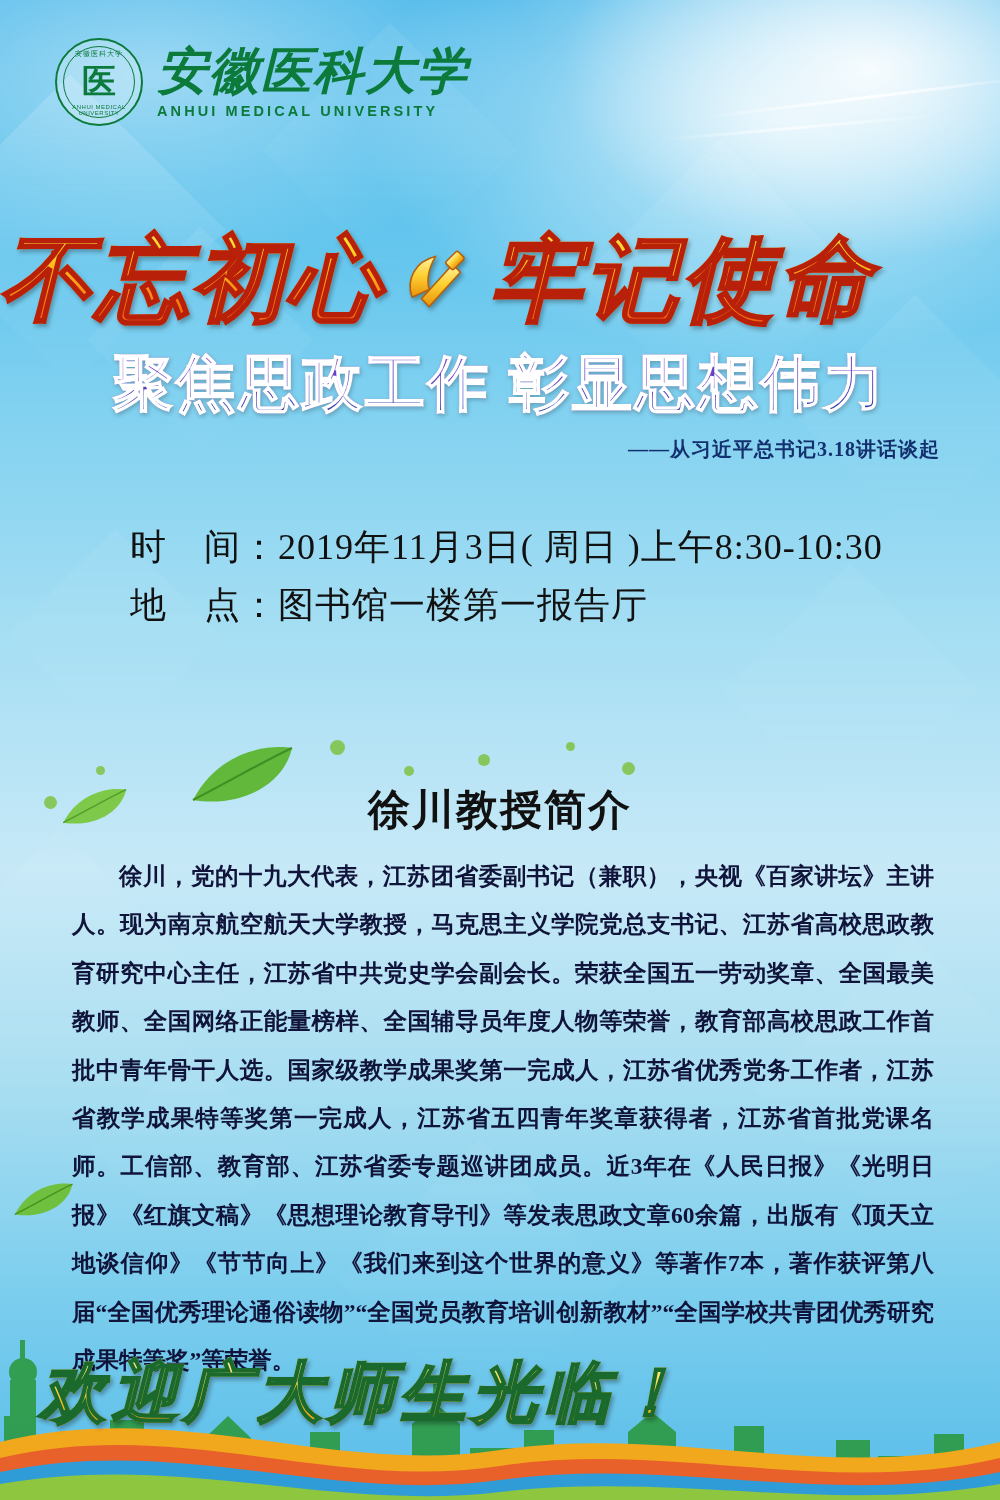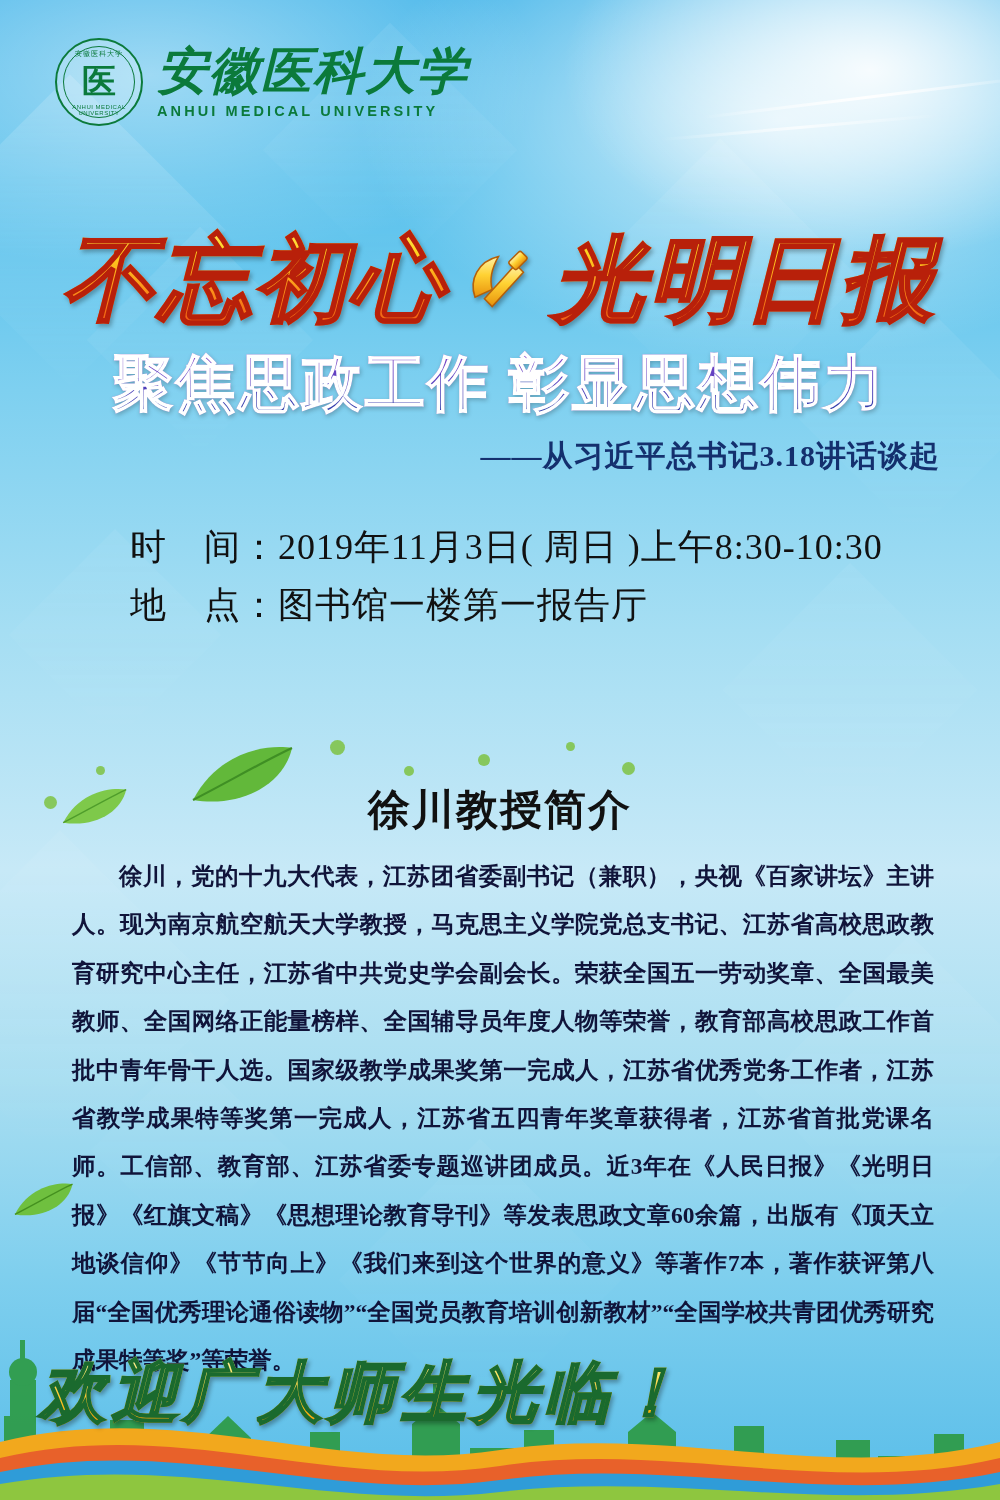--- a/index.html
+++ b/index.html
@@ -66,21 +66,21 @@
     font-style: italic;
   }
   #uni-en {
     font-size: 14.5px; color:#0b7a3b; letter-spacing: 3.1px;
     margin-top: 7px; font-weight:bold;
   }
 
   
   #headline {
     position:absolute; top: 218px; left:0; right:0;
-    display:flex; align-items:center; justify-content:center; gap: 8px;
+    display:flex; align-items:center; gap: 8px;
   }
   .hl-part {
     font-family:"Liberation Serif", serif;
     font-size: 92px; font-weight:bold; font-style: italic;
     letter-spacing: 4px;
     background: linear-gradient(180deg, #ffe96b 0%, #ffd21f 28%, #fb8c1a 60%, #e8420f 100%);
     -webkit-background-clip: text; background-clip: text;
     color: transparent;
     -webkit-text-stroke: 2.5px #b8200a;
     paint-order: stroke fill;
@@ -97,21 +97,21 @@
     font-size: 60px; font-weight:bold; letter-spacing: 3px;
     background: linear-gradient(180deg, #8e49c9 0%, #5a3fc0 45%, #1d3f9e 100%);
     -webkit-background-clip:text; background-clip:text; color:transparent;
     -webkit-text-stroke: 1.6px #ffffff;
     paint-order: stroke fill;
     filter: drop-shadow(1px 2px 2px rgba(0,0,0,0.22));
   }
   #byline {
     position:absolute; top: 436px; right: 60px;
     font-family:"Liberation Serif", serif;
-    font-size: 30px; font-weight:bold; color:#14306e;
+    font-size: 20px; font-weight:bold; color:#14306e;
     letter-spacing:1px;
   }
 
   
   #info { position:absolute; top: 518px; left: 130px; }
   .info-row {
     font-family:"Liberation Serif", serif;
     font-size: 36px; color:#111; line-height: 1.62;
     letter-spacing: 1px; white-space: nowrap;
   }
@@ -201,21 +201,21 @@
           </linearGradient>
         </defs>
 
         <g fill="url(#gold)" stroke="#b5600a" stroke-width="2">
           <path d="M18 72 C10 50 22 26 48 20 C40 34 36 48 40 62 Z"></path>
           <path d="M30 74 L70 30 L80 40 L40 84 Z"></path>
           <rect x="62" y="18" width="22" height="14" rx="3" transform="rotate(-45 73 25)"></rect>
         </g>
       </svg>
     </div>
-    <div class="hl-part">光明日报</div>
+    <div class="hl-part">牢记使命</div>
   </div>
 
   <div id="subhead">聚焦思政工作  彰显思想伟力</div>
   <div id="byline">——从习近平总书记3.18讲话谈起</div>
 
   <div id="info">
     <div class="info-row">时　间：2019年11月3日( 周日 )上午8:30-10:30</div>
     <div class="info-row">地　点：图书馆一楼第一报告厅</div>
   </div>
 

